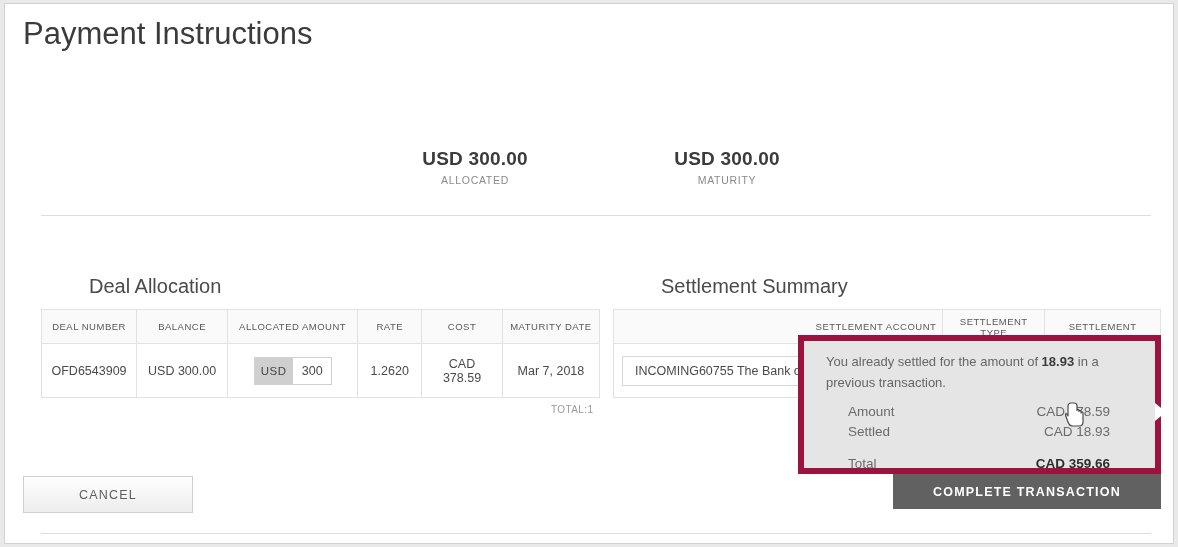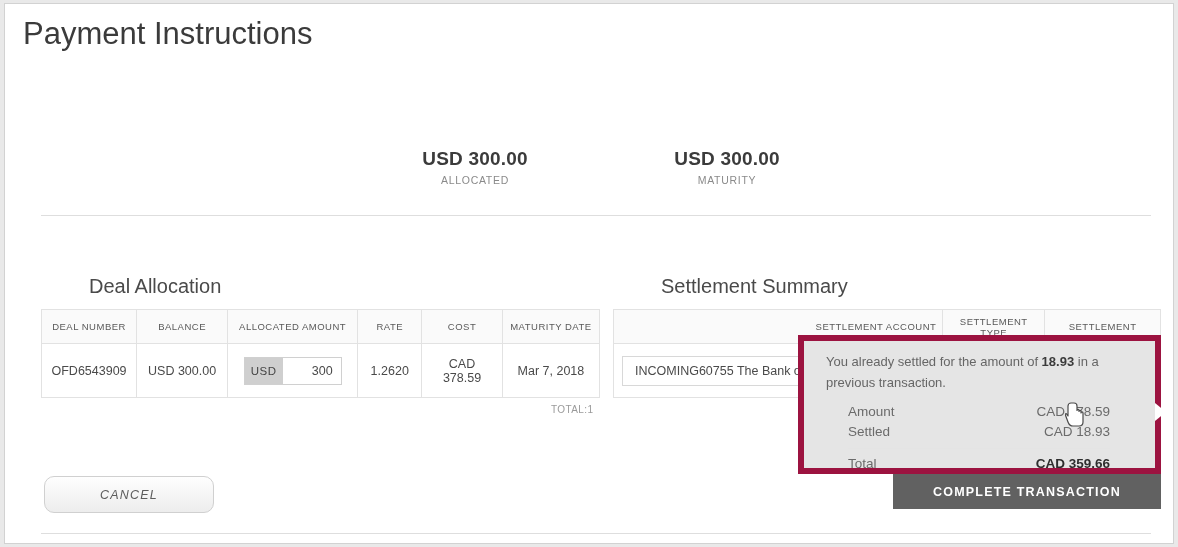--- a/index.html
+++ b/index.html
@@ -163,21 +163,21 @@
     letter-spacing: 0.4px;
     white-space: nowrap;
   }
   .total-count-deal   { left: 546px; top: 400px; }
   .total-count-settle { left: 1106px; top: 432px; }
 
   
   .cur-group {
     display: inline-flex;
     align-items: stretch;
-    width: 98px;
+    width: 78px;
     height: 28px;
     border: 1px solid #d0d0d0;
     background: #fff;
   }
   .cur-prefix {
     display: flex;
     align-items: center;
     justify-content: center;
     width: 38px;
     background: #cfcfcf;
@@ -236,27 +236,26 @@
     position: absolute;
     display: flex;
     align-items: center;
     justify-content: center;
     font-size: 12.5px;
     letter-spacing: 1.2px;
     cursor: pointer;
     user-select: none;
   }
   .btn-cancel {
-    left: 39px; top: 472px;
+    left: 18px; top: 472px;
     width: 170px; height: 37px;
     border: 1px solid #d0d0d0;
-    border-radius: 10px;
+    border-radius: 0;
     background: linear-gradient(#fefefe, #ededed);
     color: #5d5d5d;
-    font-style: italic;
   }
   .btn-quote {
     left: 699px; top: 470px;
     width: 172px; height: 35px;
     background: #a9a9a9;
     color: #ffffff;
     font-weight: bold;
     border: none;
   }
   .btn-complete {

